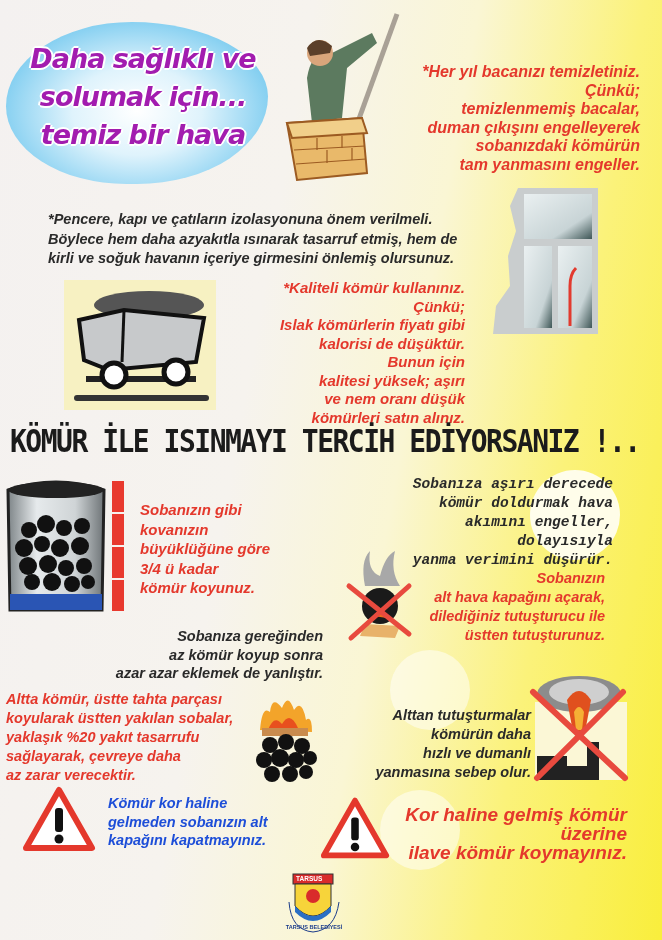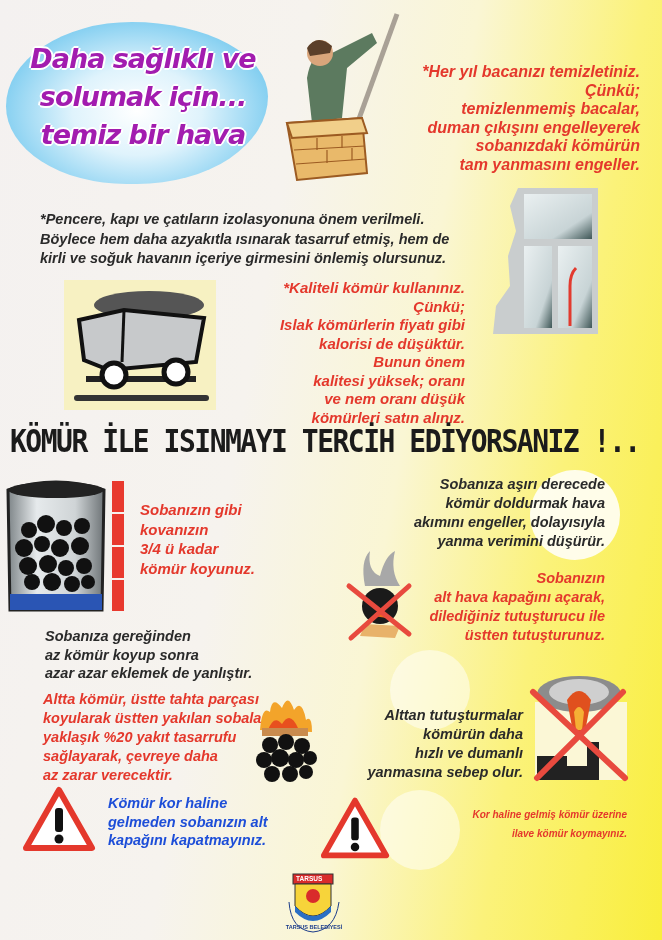--- a/index.html
+++ b/index.html
@@ -4,21 +4,21 @@
 <style>
   * { margin:0; padding:0; box-sizing:border-box; }
   html, body { width:662px; height:940px; overflow:hidden; }
   body {
     position:relative;
     font-family:"Liberation Sans", sans-serif;
     background: linear-gradient(100deg, #f4f1f0 0%, #f6f3ee 38%, #faf6d4 58%, #fbf27a 78%, #f9ee3c 100%);
   }
   .abs { position:absolute; }
   .red { color:#e4382c; }
-  .dark { color:#2a2a2a; }
+  .dark { color:#2a2a2a;margin-left:8px; }
   .navy { color:#1d4ed8; }
   .it { font-style:italic; font-weight:bold; }
   .right { text-align:right; }
   .glow { position:absolute; border-radius:50%; background:rgba(255,255,255,0.85); }
 
   
   .cloud {
     left:6px; top:22px; width:262px; height:162px;
     background: radial-gradient(ellipse at 50% 55%, #ffffff 0%, #dff3fc 35%, #7fcdf0 75%, #4cb8ea 100%);
     border-radius: 48% 52% 50% 46% / 52% 46% 54% 48%;
@@ -32,27 +32,27 @@
   }
   .t1 { left:350px; top:63px; width:290px; font-size:16px; line-height:18.5px; }
   .t2 { left:40px; top:210px; width:480px; font-size:14.5px; line-height:19.5px; }
   .t3 { left:225px; top:279px; width:240px; font-size:15px; line-height:18.5px;text-align:right; }
   .section-title {
     left:10px; top:425px; width:650px;
     font-family:"DejaVu Sans Mono", monospace; font-weight:bold;
     font-size:28px; color:#1b1b1b; letter-spacing:-1.5px; transform:scaleY(1.15);
   }
   .t4 { left:140px; top:500px; width:200px; font-size:15px; line-height:19.5px; }
-  .t5 { left:45px; top:627px; width:270px; font-size:14.5px; line-height:18.5px; }
-  .t6 { left:360px; top:475px; width:245px; font-size:14.5px; line-height:19px; }
+  .t5 { left:45px; top:627px; width:270px; font-size:14.5px; line-height:18.5px;text-align:right; }
+  .t6 { left:360px; top:475px; width:245px; font-size:14.5px; line-height:19px;font-family:Liberation Mono, monospace; }
   .t7 { left:400px; top:569px; width:205px; font-size:14.5px; line-height:19px;text-align:right; }
-  .t8 { left:6px; top:690px; width:280px; font-size:14.5px; line-height:19px;margin-left:37px; }
+  .t8 { left:6px; top:690px; width:280px; font-size:14.5px; line-height:19px; }
   .t9 { left:340px; top:706px; width:183px; font-size:14.5px; line-height:19px; }
   .t10 { left:108px; top:794px; width:200px; font-size:14.5px; line-height:18.5px; }
-  .t11 { left:372px; top:805px; width:255px; font-size:10px; line-height:19px; }
+  .t11 { left:372px; top:805px; width:255px; font-size:19px; line-height:19px; }
 
   .bars { left:112px; top:481px; width:12px; }
   .bars div { width:12px; height:31px; background:#e8392e; margin-bottom:2px; }
   .logo-text { font-size:7px; font-weight:bold; color:#1a3b8a; }
 </style>
 </head>
 <body>
 
 <div class="glow" style="left:530px;top:470px;width:90px;height:90px;"></div>
 <div class="glow" style="left:390px;top:650px;width:80px;height:80px;opacity:.6"></div>
@@ -122,22 +122,22 @@
   <circle cx="50" cy="95" r="12" fill="#fff" stroke="#111" stroke-width="5"></circle>
   <circle cx="112" cy="92" r="12" fill="#fff" stroke="#111" stroke-width="5"></circle>
   <rect x="10" y="115" width="135" height="6" rx="3" fill="#333"></rect>
 </svg>
 
 <div class="abs t3 red it">
   <div>*Kaliteli kömür kullanınız.</div>
   <div>Çünkü;</div>
   <div>Islak kömürlerin fiyatı gibi</div>
   <div>kalorisi de düşüktür.</div>
-  <div>Bunun önem</div>
-  <div>kalitesi yüksek; oranı</div>
+  <div>Bunun için</div>
+  <div>kalitesi yüksek; aşırı</div>
   <div>ve nem oranı düşük</div>
   <div>kömürleri satın alınız.</div>
 </div>
 
 <div class="abs section-title">KÖMÜR İLE ISINMAYI TERCİH EDİYORSANIZ !..</div>
 
 <svg class="abs" style="left:4px;top:478px" width="104" height="140" viewBox="0 0 104 140">
   <defs>
       <linearGradient id="bg" x1="0" y1="0" x2="1" y2="0">
         <stop offset="0" stop-color="#7e8588"></stop>
@@ -171,20 +171,21 @@
 <div class="abs bars">
     <div></div>
     <div></div>
     <div></div>
     <div></div>
   </div>
 
 <div class="abs t4 red it">
   <div>Sobanızın gibi</div>
   <div>kovanızın</div>
+  <div>büyüklüğüne göre</div>
   <div>3/4 ü kadar</div>
   <div>kömür koyunuz.</div>
 </div>
 
 <div class="abs t5 dark it">
   <div>Sobanıza gereğinden</div>
   <div>az kömür koyup sonra</div>
   <div>azar azar eklemek de yanlıştır.</div>
 </div>
 

